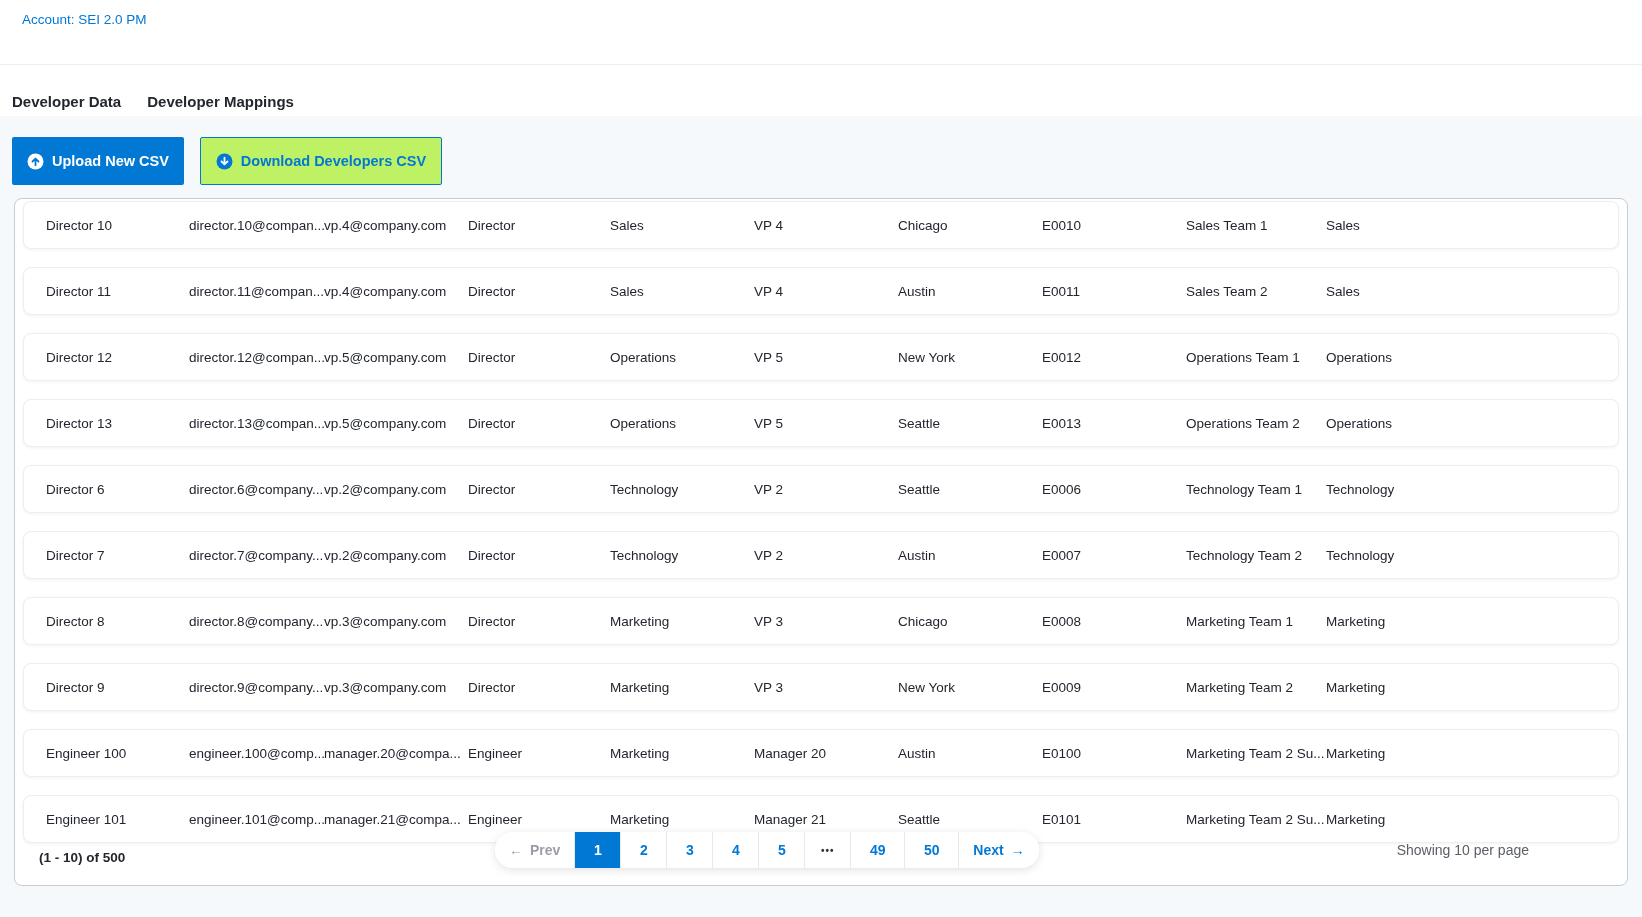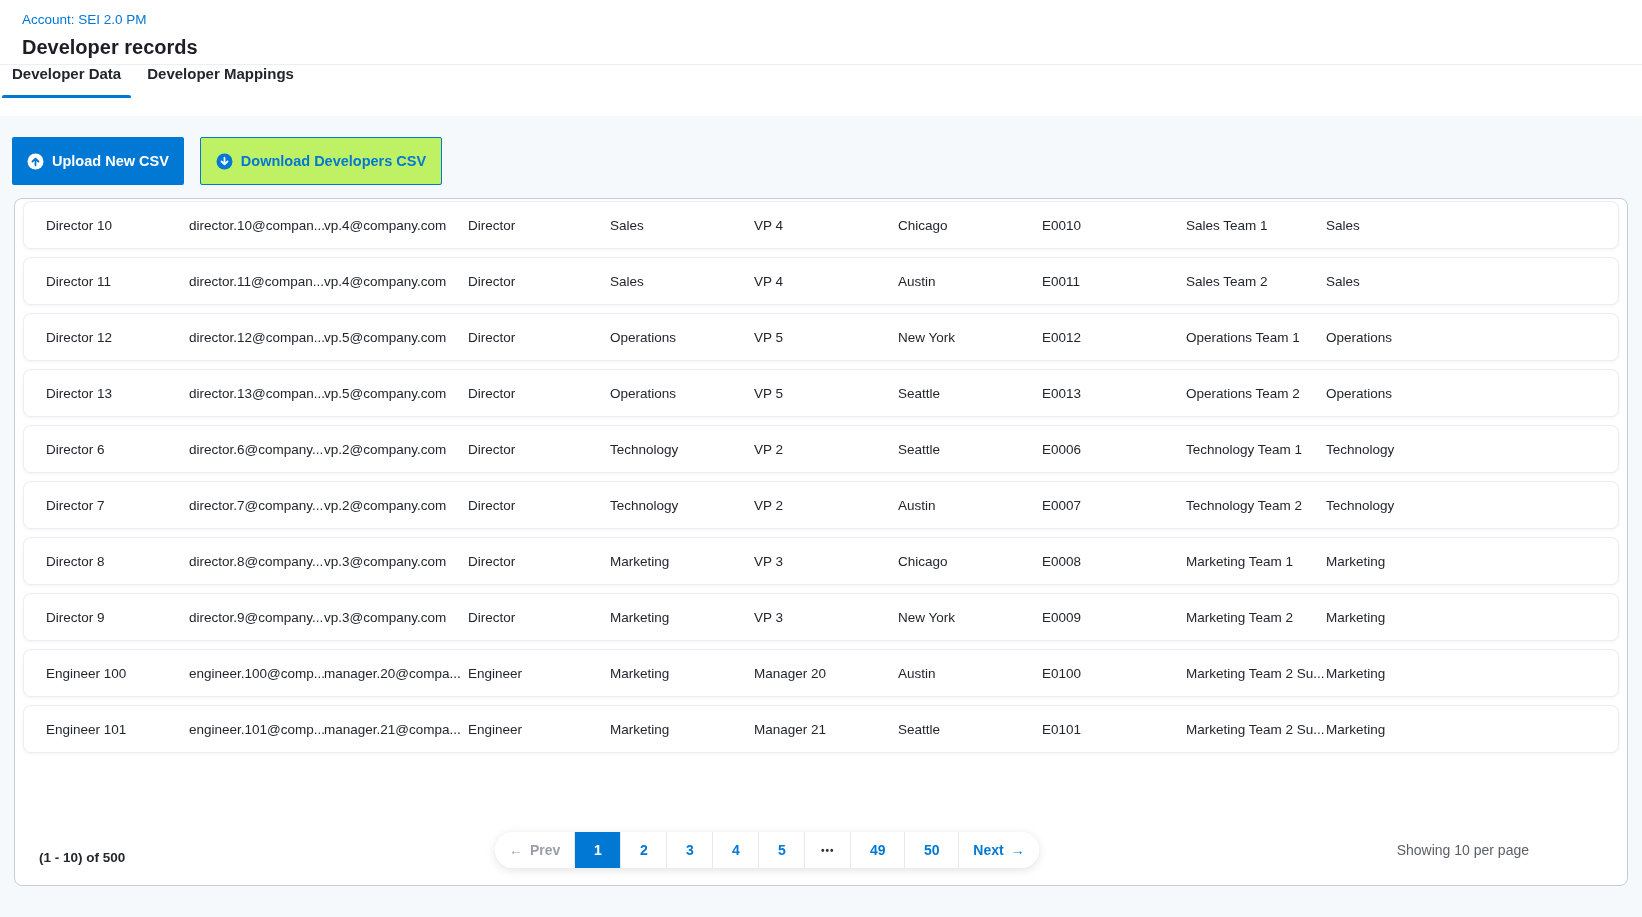--- a/index.html
+++ b/index.html
@@ -17,21 +17,21 @@
     font-family:"Liberation Sans",sans-serif;background:#ffffff;
     -webkit-font-smoothing:antialiased;
   }
   
   .top-header{height:64px;background:#fff;padding:10px 0 0 22px;}
   .account-link{color:var(--accent);font-size:13.5px;cursor:pointer;display:inline-block;}
   .page-title{font-size:20px;font-weight:700;color:#1b1e24;margin-top:8px;}
   
   .tab-bar{
     height:62px;background:#fff;border-top:1px solid #eceef3;border-bottom:1px solid #d9dbe3;
-    display:flex;align-items:flex-start;padding-left:2px;
+    display:flex;align-items:flex-end;padding-left:2px;
   }
   .tab{
     padding:0 10px 15px 10px;font-size:15px;font-weight:600;color:#22272f;
     position:relative;cursor:pointer;margin-right:6px;white-space:nowrap;
   }
   .tab.active::after{
     content:"";position:absolute;left:0;right:0;bottom:-1px;height:3px;
     background:var(--accent);border-radius:2px 2px 0 0;
   }
   
@@ -57,21 +57,21 @@
     display:grid;grid-template-columns:143px 135px 144px 142px 144px 144px 144px 144px 140px 1fr;
     padding-left:30px;height:36px;margin-top:10px;align-items:center;
   }
   .th{
     font-size:11.5px;font-weight:600;color:#3c414b;letter-spacing:0.4px;
     white-space:nowrap;overflow:hidden;
   }
   .rows{padding:2px 8px 0 8px;}
   .trow{
     display:grid;grid-template-columns:143px 135px 144px 142px 144px 144px 144px 144px 140px 1fr;
-    padding-left:22px;height:48px;align-items:center;margin-bottom:8px;
+    padding-left:22px;height:48px;align-items:center;margin-bottom:18px;
     background:#fff;border:1px solid var(--row-border);border-radius:8px;
     box-shadow:0 1px 3px rgba(35,40,60,0.06);
   }
   .cell{
     font-size:13.5px;color:var(--text-dark);white-space:nowrap;overflow:hidden;padding-right:10px;
   }
   
   .pagination-row{position:absolute;left:0;right:0;bottom:17px;height:36px;}
   .range-label{
     position:absolute;left:24px;top:8px;line-height:36px;
@@ -96,21 +96,20 @@
   .page-btn.wide{min-width:54px;}
   .per-page-label{
     position:absolute;right:98px;top:0;line-height:36px;font-size:14px;color:#5b6067;
   }
 </style>
 </head>
 <body>
 
 <div class="top-header">
   <span class="account-link">Account: SEI 2.0 PM</span>
-  <div class="page-title">Developer records</div>
 </div>
 
 <div class="tab-bar">
     <div class="tab active">Developer Data</div>
     <div class="tab">Developer Mappings</div>
   </div>
 
 <div class="content">
 
   <div class="section-header">

